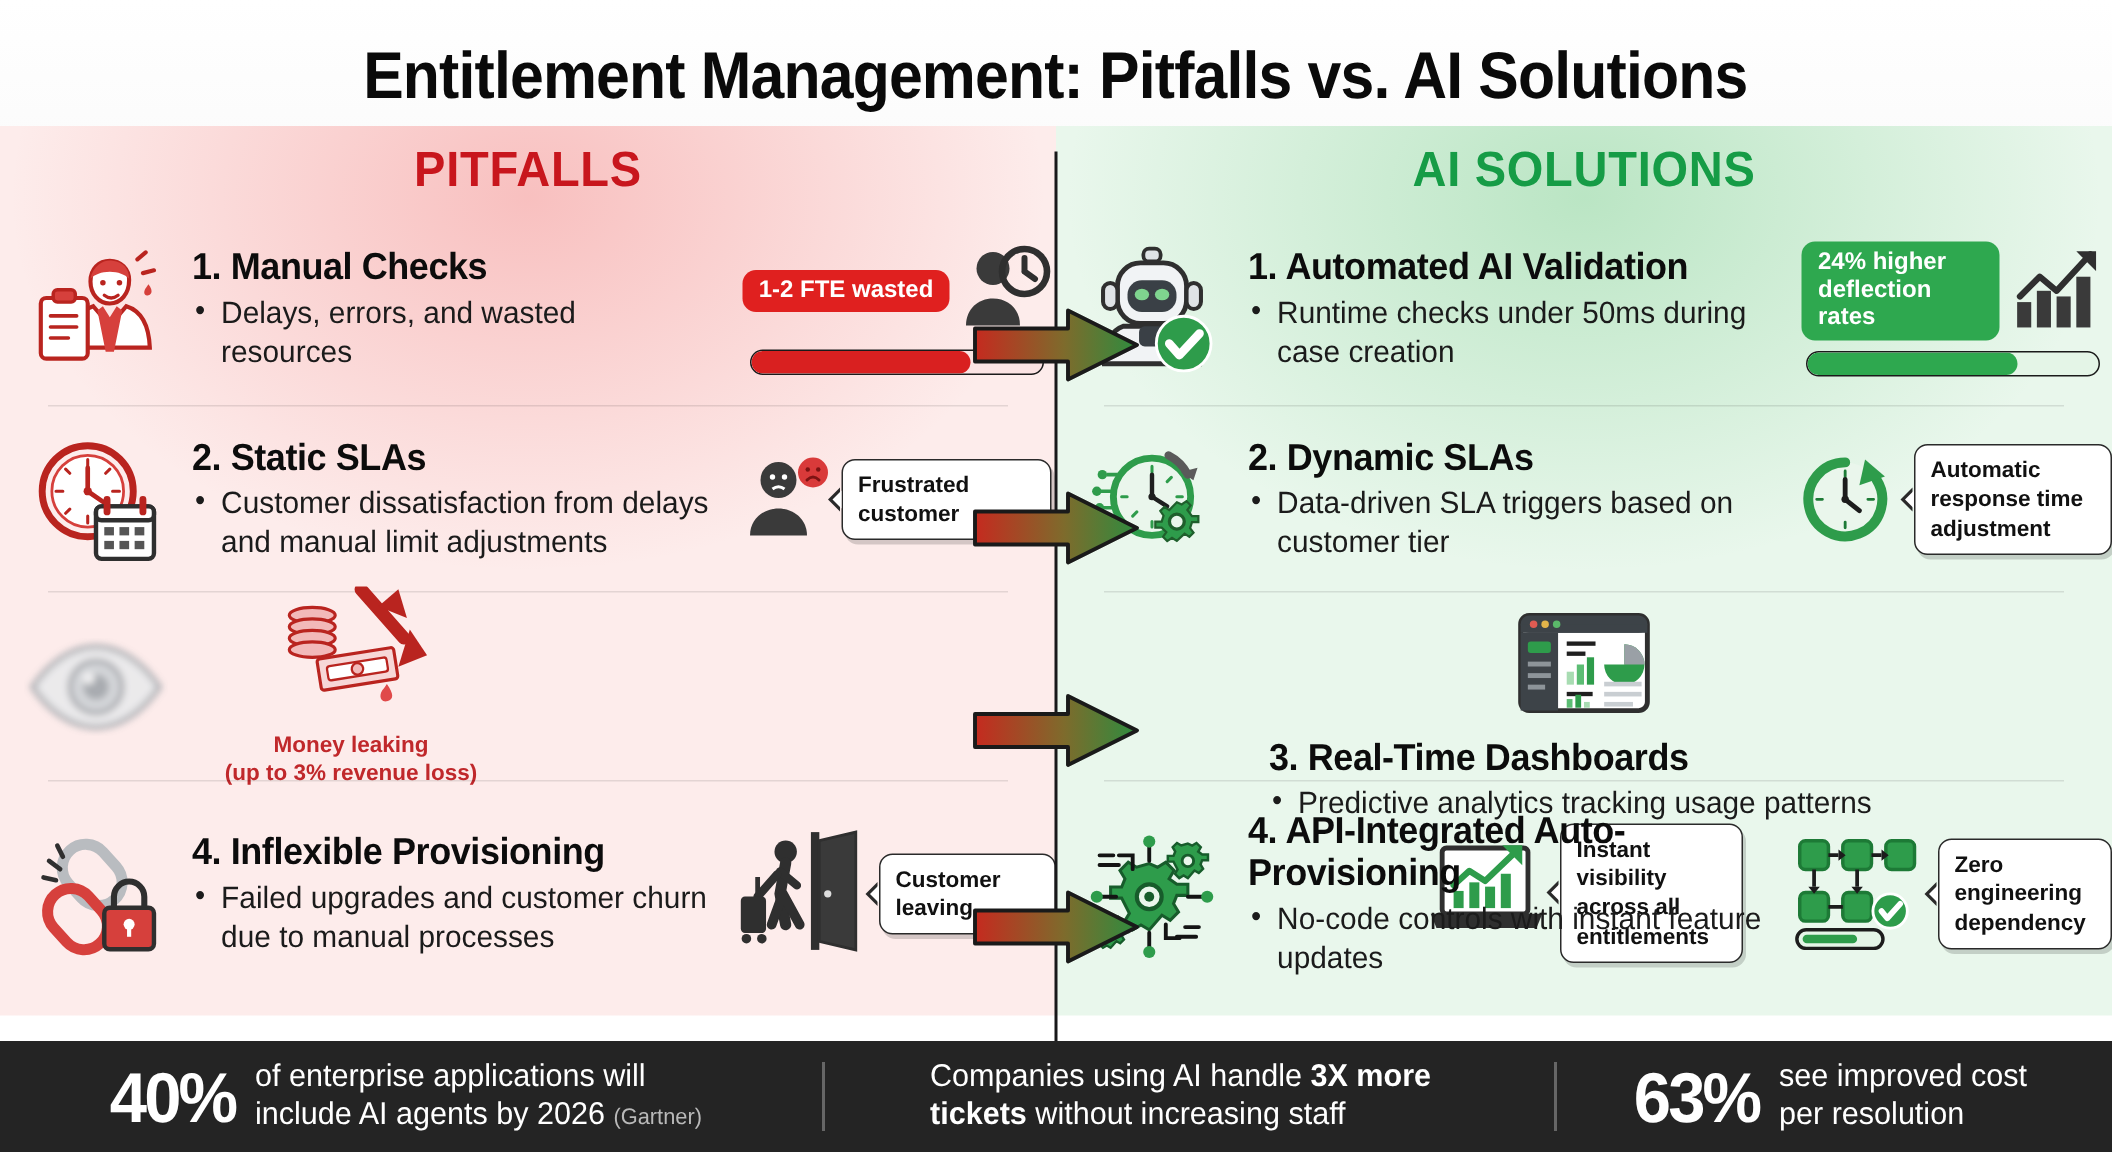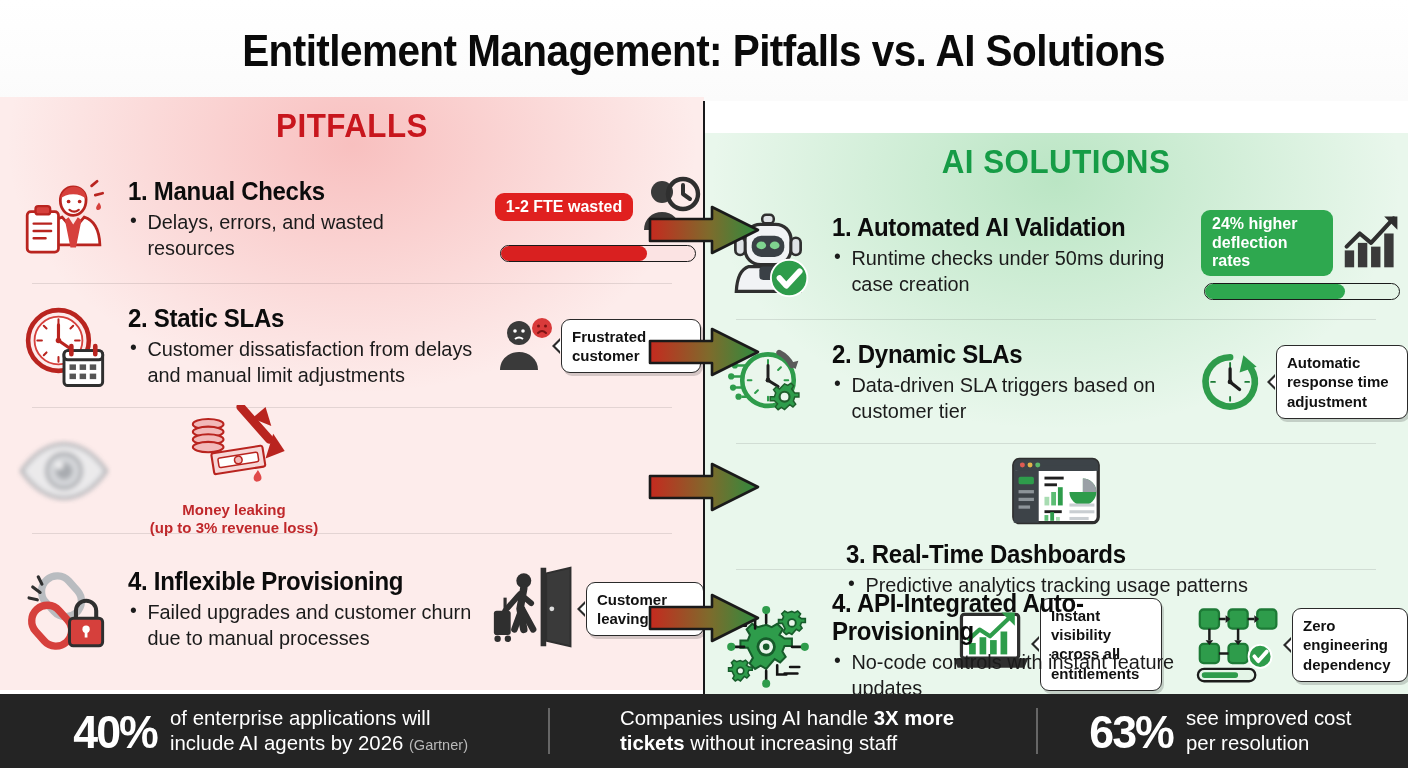--- a/index.html
+++ b/index.html
@@ -17,32 +17,31 @@
     background:linear-gradient(#ffffff,#fbfbfb);
     display:flex; align-items:center; justify-content:center;
   }
   .title-bar h1{
     font-size:44px; font-weight:bold; letter-spacing:-0.6px;
     color:#0a0a0a; white-space:nowrap;
     transform:scaleX(0.92); transform-origin:center;
   }
 
   
-  .cols{ position:absolute; left:0; top:97px; width:1408px; height:593px; }
+  .cols{ position:absolute; left:0; top:84px; width:1408px; height:593px; }
   .col{ position:absolute; top:0; width:704px; height:593px; }
   .col.left{ left:0;
     background:
       radial-gradient(ellipse 70% 60% at 50% 8%, rgba(240,120,120,.38), rgba(240,120,120,0) 70%),
       linear-gradient(#fdeceb,#fdeceb);
   }
   .col.right{ left:704px;
     background:
       radial-gradient(ellipse 70% 60% at 50% 8%, rgba(110,200,130,.38), rgba(110,200,130,0) 70%),
       linear-gradient(#e9f7ec,#e9f7ec);
-    margin-top: 36px;
   }
   .divider{
     position:absolute; left:703px; top:101px; width:2px; height:593px;
     background:#18181a;
   }
 
   .col-head{
     position:absolute; top:10px; left:0; width:100%;
     text-align:center; font-size:33px; font-weight:bold; letter-spacing:.5px;
     transform:scaleX(.95);

